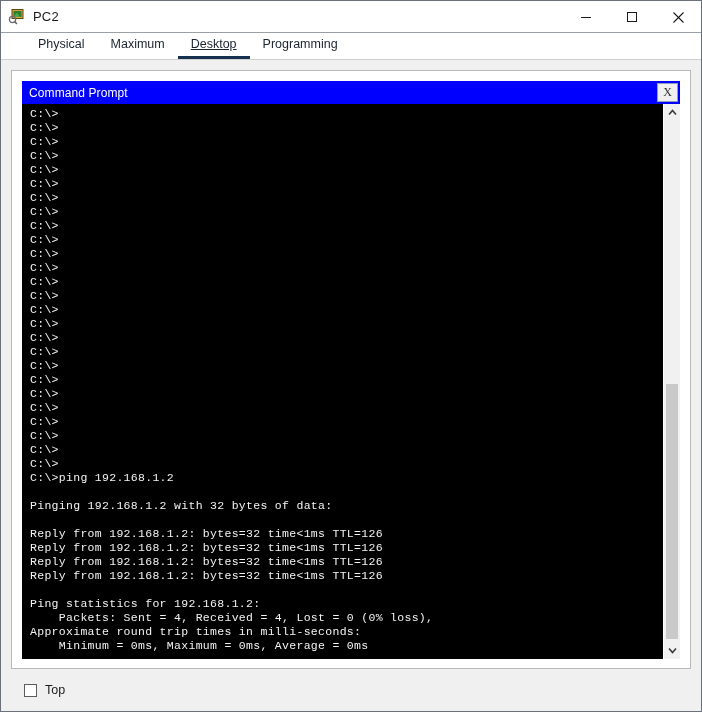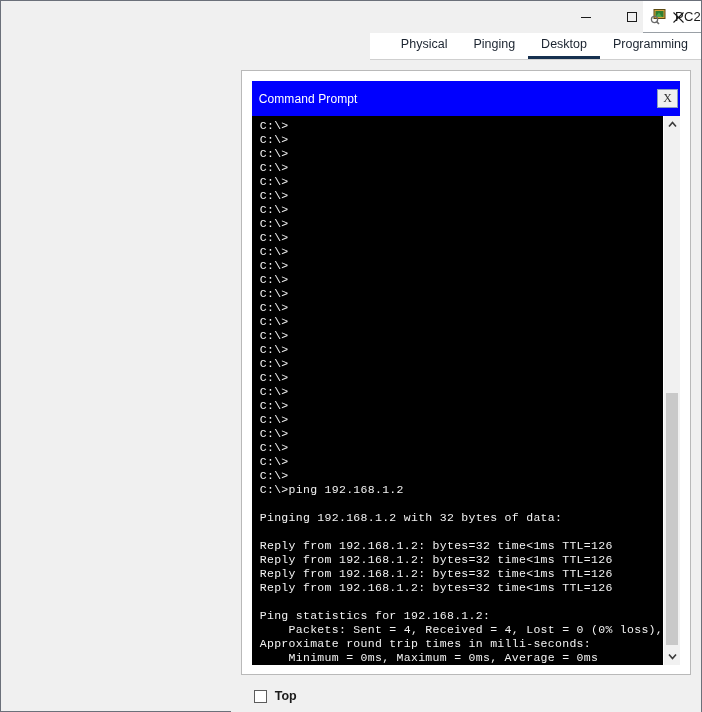--- a/index.html
+++ b/index.html
@@ -18,21 +18,20 @@
   #window {
     position: absolute;
     left: 0; top: 0;
     width: 702px;
     height: 712px;
     box-sizing: border-box;
     border: 1px solid #6b707a;
     background: #f0f0f0;
     display: flex;
     flex-direction: column;
-    align-items: flex-end;
   }
 
   
   #titlebar {
     height: 32px;
     min-height: 32px;
     background: #ffffff;
     display: flex;
     align-items: center;
     position: relative;
@@ -72,35 +71,36 @@
   }
   .win-btn svg { display: block; }
 
   
   #tabstrip {
     height: 27px;
     min-height: 27px;
     background: #ffffff;
     display: flex;
     align-items: flex-end;
-    padding-left: 18px;
+    padding-left: 24px;
     box-sizing: border-box;
     border-bottom: 1px solid #cfcfcf;
   }
   .tab {
     font-size: 12.5px;
     color: #1b2430;
     padding: 0 13px 4px 13px;
     line-height: 15px;
     cursor: default;
     border-bottom: 3px solid transparent;
     white-space: nowrap;
   }
   .tab.active {
     border-bottom-color: #16304f;
+    text-decoration: underline;
   }
 
   
   #content {
     flex: 1;
     background: #f0f0f0;
     padding: 10px 10px 0 10px;
     box-sizing: border-box;
     display: flex;
     flex-direction: column;
@@ -114,21 +114,21 @@
     flex: 1;
     box-sizing: border-box;
     padding: 10px 10px 9px 10px;
     display: flex;
     flex-direction: column;
     margin-bottom: 0;
   }
 
   
   #cp-header {
-    height: 35px;
+    height: 23px;
     min-height: 23px;
     background: #0000ff;
     display: flex;
     align-items: center;
     justify-content: space-between;
     padding: 0 2px 0 7px;
     box-sizing: border-box;
   }
   #cp-title {
     color: #ffffff;
@@ -224,21 +224,20 @@
     height: 13px;
     border: 1px solid #5c5c5c;
     background: #ffffff;
     box-sizing: border-box;
     margin-right: 8px;
     cursor: default;
   }
   #top-label {
     font-size: 12.5px;
     color: #1b1b1b;
-    font-weight: bold;
   }
 </style>
 </head>
 <body>
 
 <div id="window">
 
   <div id="titlebar">
     <span id="app-icon">
       <svg width="17" height="17" viewBox="0 0 17 17">
@@ -266,21 +265,21 @@
         <svg width="13" height="13" viewBox="0 0 13 13">
           <line x1="1.5" y1="1.5" x2="11.5" y2="11.5" stroke="#1b1b1b" stroke-width="1.1"></line>
           <line x1="11.5" y1="1.5" x2="1.5" y2="11.5" stroke="#1b1b1b" stroke-width="1.1"></line>
         </svg>
       </button>
     </div>
   </div>
 
   <div id="tabstrip">
     <div class="tab">Physical</div>
-    <div class="tab">Pinging</div>
+    <div class="tab">Maximum</div>
     <div class="tab active">Desktop</div>
     <div class="tab">Programming</div>
   </div>
 
   <div id="content">
 
     <div id="panel">
 
       <div id="cp-header">
         <span id="cp-title">Command Prompt</span>

